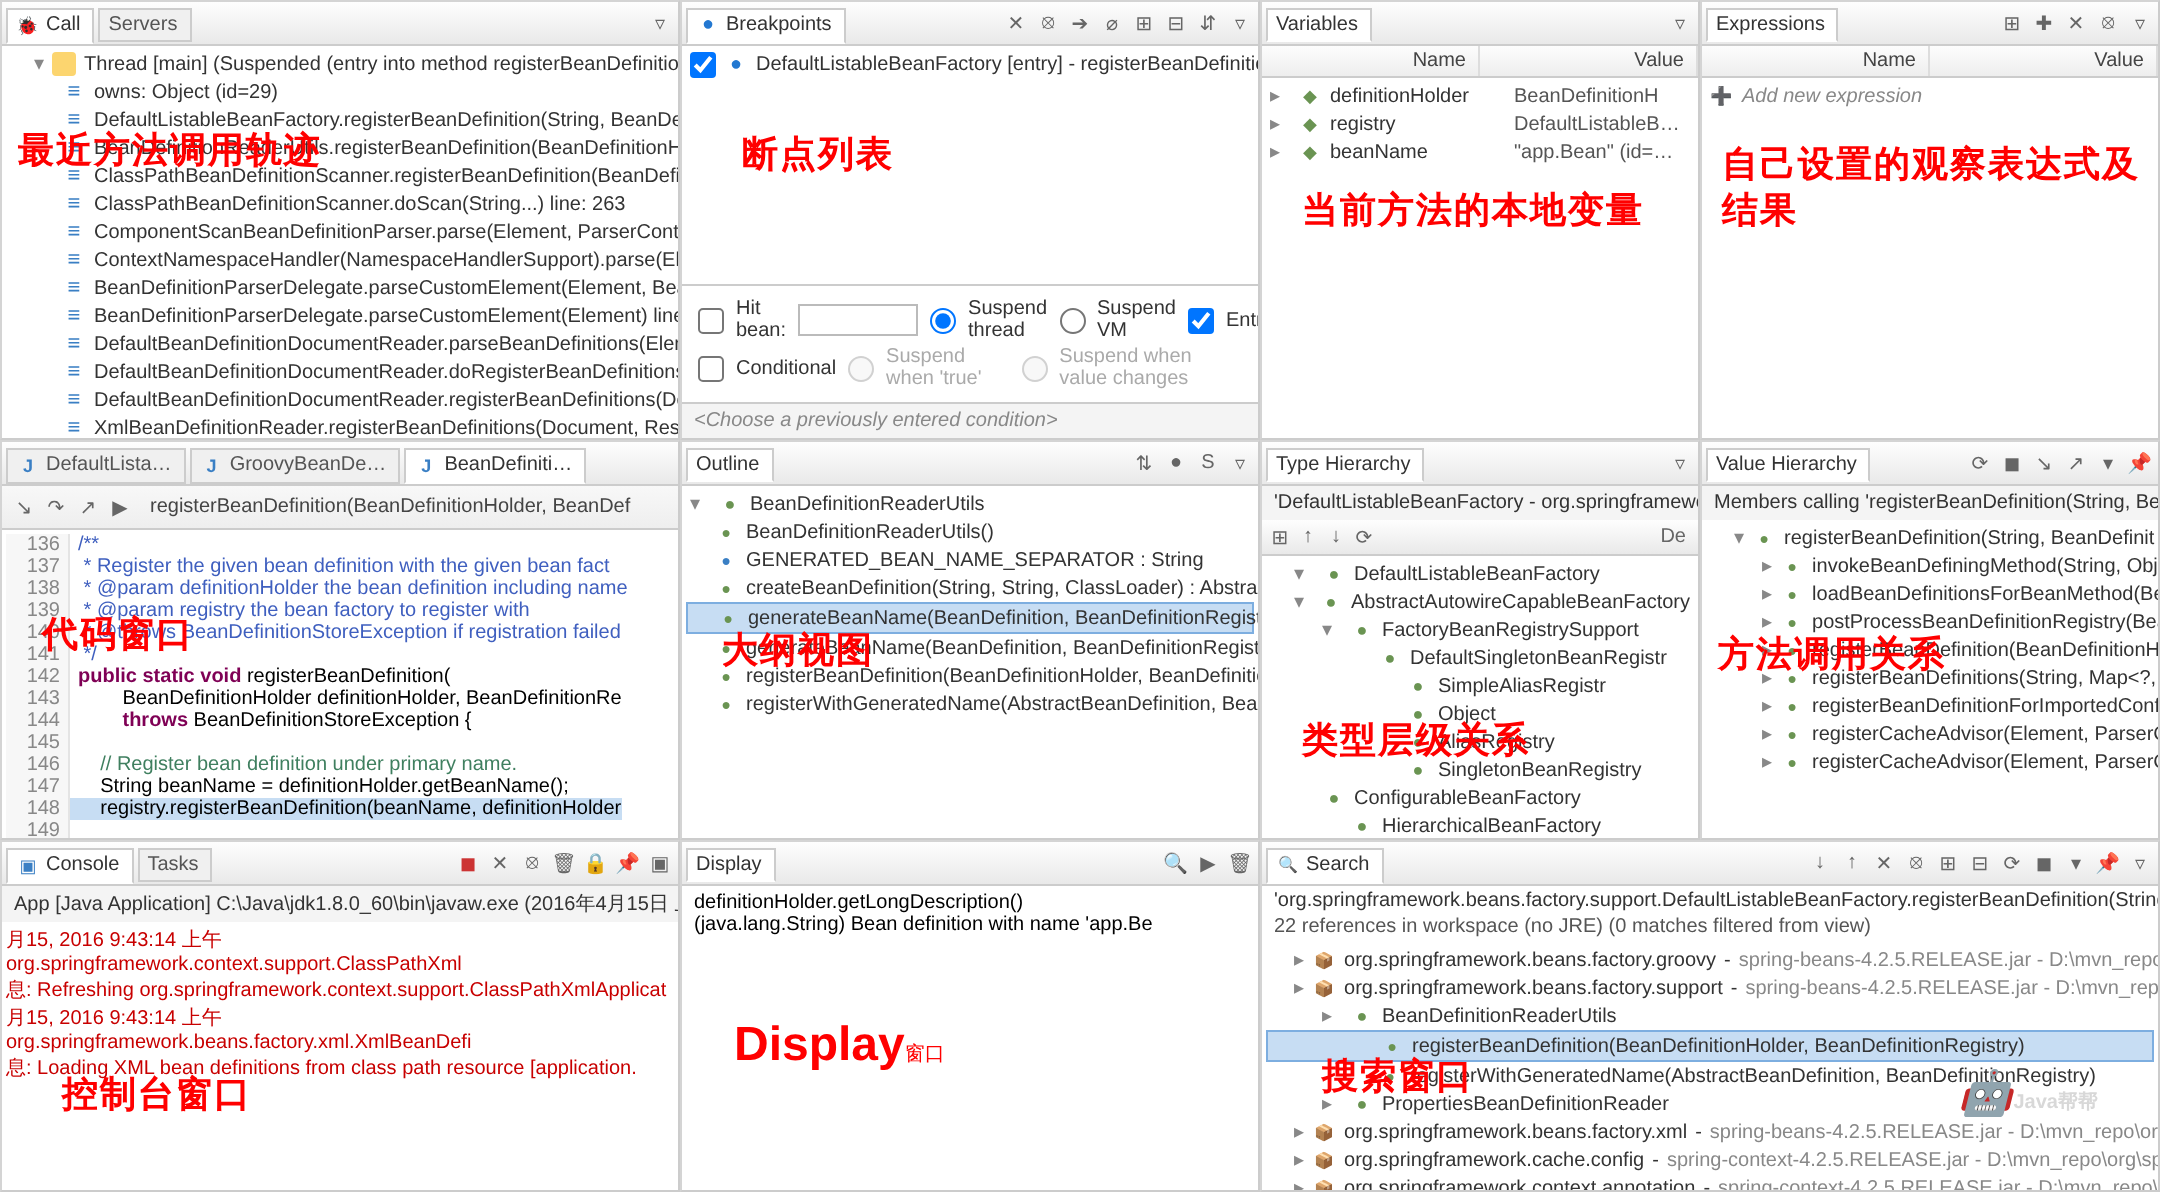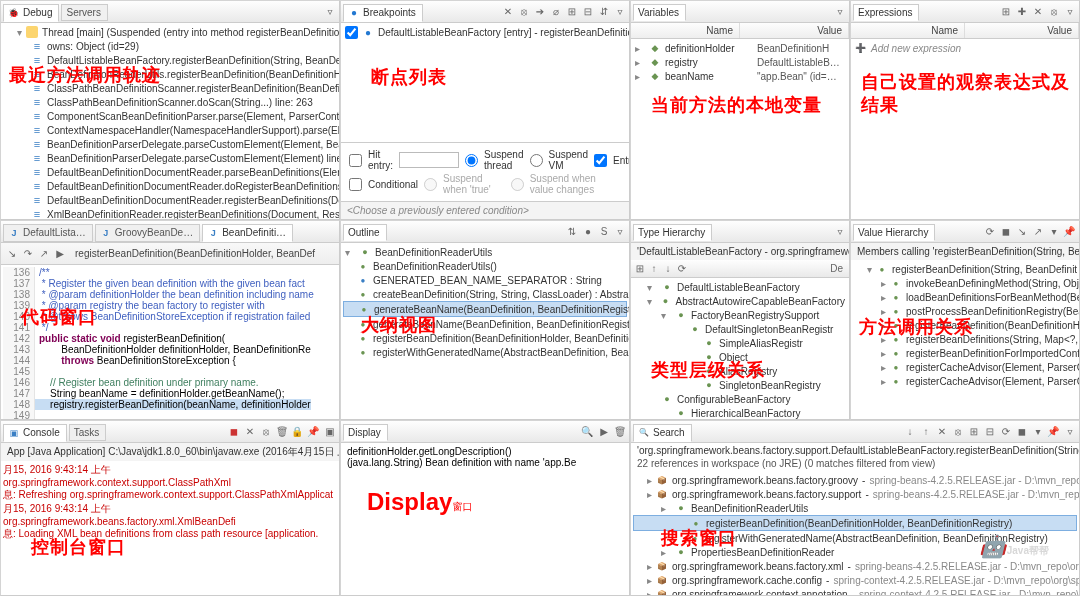--- a/index.html
+++ b/index.html
@@ -60,21 +60,21 @@
 </style>
 </head>
 <body>
 
 <div class="grid">
 
 <div class="pane">
   <div class="tabbar">
     <div class="tab">
           <span class="ic bug"></span>
-          <span>Debug</span>
+          <span>Call</span>
         </div>
     <div class="tab inactive">
           <span>Servers</span>
         </div>
     <div class="toolbar">
           <span class="tbtn">▿</span>
         </div>
   </div>
   <div class="body scroll">
     <div class="row indent1">
@@ -161,21 +161,21 @@
     <div class="row">
           <input type="checkbox" checked="" style="">
           <span class="ic bp"></span>
           <span>DefaultListableBeanFactory [entry] - registerBeanDefinition(Strin</span>
         </div>
     <div class="ann over" style="left:30px;top:42px;">断点列表</div>
   </div>
   <div class="bp-detail">
     <div class="r">
           <input type="checkbox" style="">
-          <span>Hit entry:</span>
+          <span>Hit bean:</span>
           <input type="text" style=""> 
           <input type="radio" checked="" style="">
           <span>Suspend thread</span> 
           <input type="radio" style="">
           <span>Suspend VM</span> 
           <input type="checkbox" checked="" style="">
           <span>Entr</span>
         </div>
     <div class="r">
           <input type="checkbox" style="">
@@ -572,21 +572,21 @@
         </div>
     <div class="toolbar">
       <span class="tbtn">🔍</span>
       <span class="tbtn">▶</span>
       <span class="tbtn">🗑</span>
     </div>
   </div>
   <div class="body mono" style="padding:3px 6px;">
     <div>definitionHolder.getLongDescription()</div>
     <div>    (java.lang.String) Bean definition with name 'app.Be</div>
-    <div class="display-big" style="margin-top:20px;margin-left:20px"><b>Display</b><span style="font-family:'SimSun'">窗口</span></div>
+    <div class="display-big" style="margin-top:41px;margin-left:20px"><b>Display</b><span style="font-family:'SimSun'">窗口</span></div>
   </div>
 </div>
 
 <div class="pane" style="grid-column:3/5">
   <div class="tabbar">
     <div class="tab">
           <span class="ic search"></span>
           <span>Search</span>
         </div>
     <div class="toolbar">

